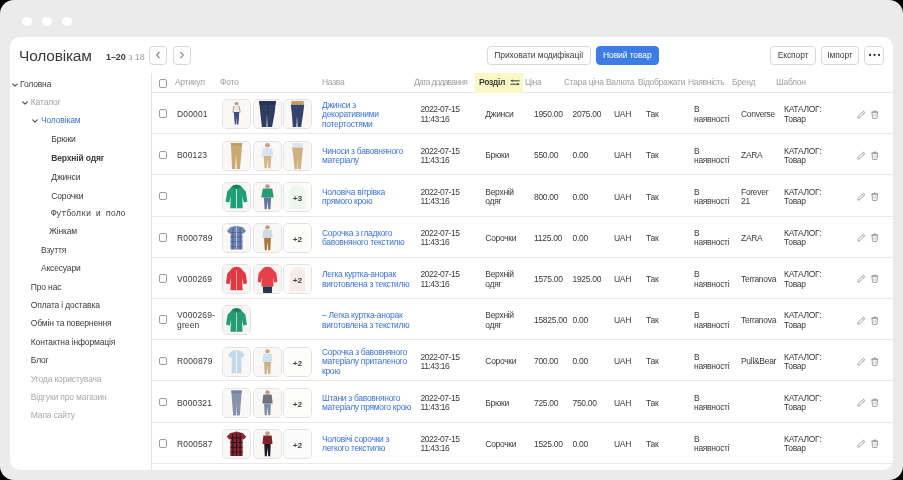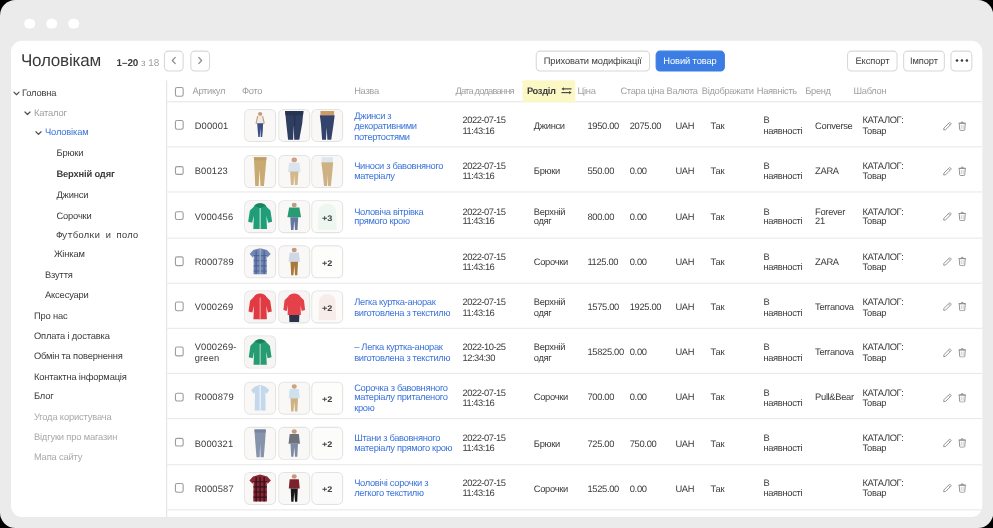--- a/index.html
+++ b/index.html
@@ -242,23 +242,20 @@
       </div>
 <div class="abs" style="left:861px; top:113.8px;">
         <svg width="7.5" height="9" viewBox="0 0 7.5 9">
           <path d="M1 2.1 h5.5 l-0.45 5.8 a0.75 0.75 0 0 1 -0.75 0.65 H2.2 a0.75 0.75 0 0 1 -0.75 -0.65 Z" fill="none" stroke="#8f8f8f" stroke-width="0.85"></path>
           <path d="M0.4 2.05 h6.7 M2.8 1.9 l0.3-1 h1.3 l0.3 1" fill="none" stroke="#8f8f8f" stroke-width="0.85"></path>
           <path d="M2.9 3.6 v3.6 M4.6 3.6 v3.6" stroke="#bfbfbf" stroke-width="0.7"></path>
         </svg>
       </div>
 <div class="abs" style="left:142px; top:138.4px; width:741px; height:41.19999999999999px; border-bottom:1px solid #e9e9e9;"></div>
 <div class="cb" style="left:148.5px; top:154.8px;"></div>
-<div class="cell t" style="left:167px; top:138.4px; height:41.19999999999999px; width:44px; letter-spacing:0.15px;">
-        <div>V000456</div>
-      </div>
 <div class="thumb" style="left:212px; top:144.7px;">
         <svg width="27" height="28" viewBox="0 0 26 30" preserveAspectRatio="none">
           <rect width="26" height="30" fill="#f7f6f4"></rect>
           <path d="M13 2 c-3 0-5 1.6-5.6 3.2 L4 9 2.5 20 6 21 7.5 14 7 27 h12 L18.5 14 20 21 23.5 20 22 9 18.6 5.2 C18 3.6 16 2 13 2 Z" fill="#1f9e78"></path>
           <path d="M13 2 c-2.2 0-4.2 1.2-4.8 2.6 L13 6.5 l4.8-1.9 C17.2 3.2 15.2 2 13 2 Z" fill="#18835f"></path>
           <path d="M13 6.5 V27" stroke="#d9efe6" stroke-width="0.9"></path>
         </svg>
       </div>
 <div class="thumb" style="left:242.5px; top:144.7px;">
         <svg width="27" height="28" viewBox="0 0 26 30" preserveAspectRatio="none">
@@ -338,20 +335,23 @@
           <path d="M9 6 h8 l1 9 h-10 Z" fill="#cfd9e6"></path>
           <path d="M9.7 15 h6.6 l-0.6 13 h-2 l-0.7-9.5 -0.7 9.5 h-2 Z" fill="#a8793d"></path>
         </svg>
       </div>
 <div class="thumb" style="left:273px; top:185.89999999999998px;">
         <svg width="27" height="28" viewBox="0 0 26 30" preserveAspectRatio="none">
           <rect width="26" height="30" fill="#fdfdfc"></rect>
           <text x="13" y="19" font-family="Liberation Sans, sans-serif" font-size="8" font-weight="bold" fill="#454545" text-anchor="middle">+2</text>
         </svg>
       </div>
+<div class="cell t link" style="left:312px; top:179.6px; height:41.20000000000002px; width:92px;">
+        <div>Сорочка з гладкого<br>бавовняного текстилю</div>
+      </div>
 <div class="cell t" style="left:410.5px; top:179.6px; height:41.20000000000002px; width:50px; letter-spacing:-0.45px;">
         <div>2022-07-15<br>11:43:16</div>
       </div>
 <div class="cell t" style="left:475.3px; top:179.6px; height:41.20000000000002px; width:44px;">
         <div>Сорочки</div>
       </div>
 <div class="cell t" style="left:524px; top:179.6px; height:41.20000000000002px; width:40px;">
         <div>1125.00</div>
       </div>
 <div class="cell t" style="left:562.5px; top:179.6px; height:41.20000000000002px; width:36px;">
@@ -463,23 +463,20 @@
         <svg width="27" height="28" viewBox="0 0 26 30" preserveAspectRatio="none">
           <rect width="26" height="30" fill="#f6f5f3"></rect>
           <path d="M13 2.5 c-2.6 0-4.6 1.4-5.2 2.8 L4.5 9 3 20 6.5 21 7.7 14.5 7.2 27.5 h11.6 L18.3 14.5 19.5 21 23 20 21.5 9 18.2 5.3 C17.6 3.9 15.6 2.5 13 2.5 Z" fill="#259c74"></path>
           <path d="M13 2.5 c-2 0-3.8 1-4.6 2.2 L13 7 l4.6-2.3 C16.8 3.5 15 2.5 13 2.5 Z" fill="#1c7f5c"></path>
           <path d="M13 7 V27.5" stroke="#cdeadd" stroke-width="0.8"></path>
         </svg>
       </div>
 <div class="cell t link" style="left:312px; top:262.0px; height:41.19999999999999px; width:92px;">
         <div>– Легка куртка-анорак<br>виготовлена з текстилю</div>
       </div>
-<div class="cell t" style="left:410.5px; top:262.0px; height:41.19999999999999px; width:50px; letter-spacing:-0.45px;">
-        <div>2022-10-25<br>12:34:30</div>
-      </div>
 <div class="cell t" style="left:475.3px; top:262.0px; height:41.19999999999999px; width:44px;">
         <div>Верхній<br>одяг</div>
       </div>
 <div class="cell t" style="left:524px; top:262.0px; height:41.19999999999999px; width:40px;">
         <div>15825.00</div>
       </div>
 <div class="cell t" style="left:562.5px; top:262.0px; height:41.19999999999999px; width:36px;">
         <div>0.00</div>
       </div>
 <div class="cell t" style="left:604px; top:262.0px; height:41.19999999999999px; width:26px;">

